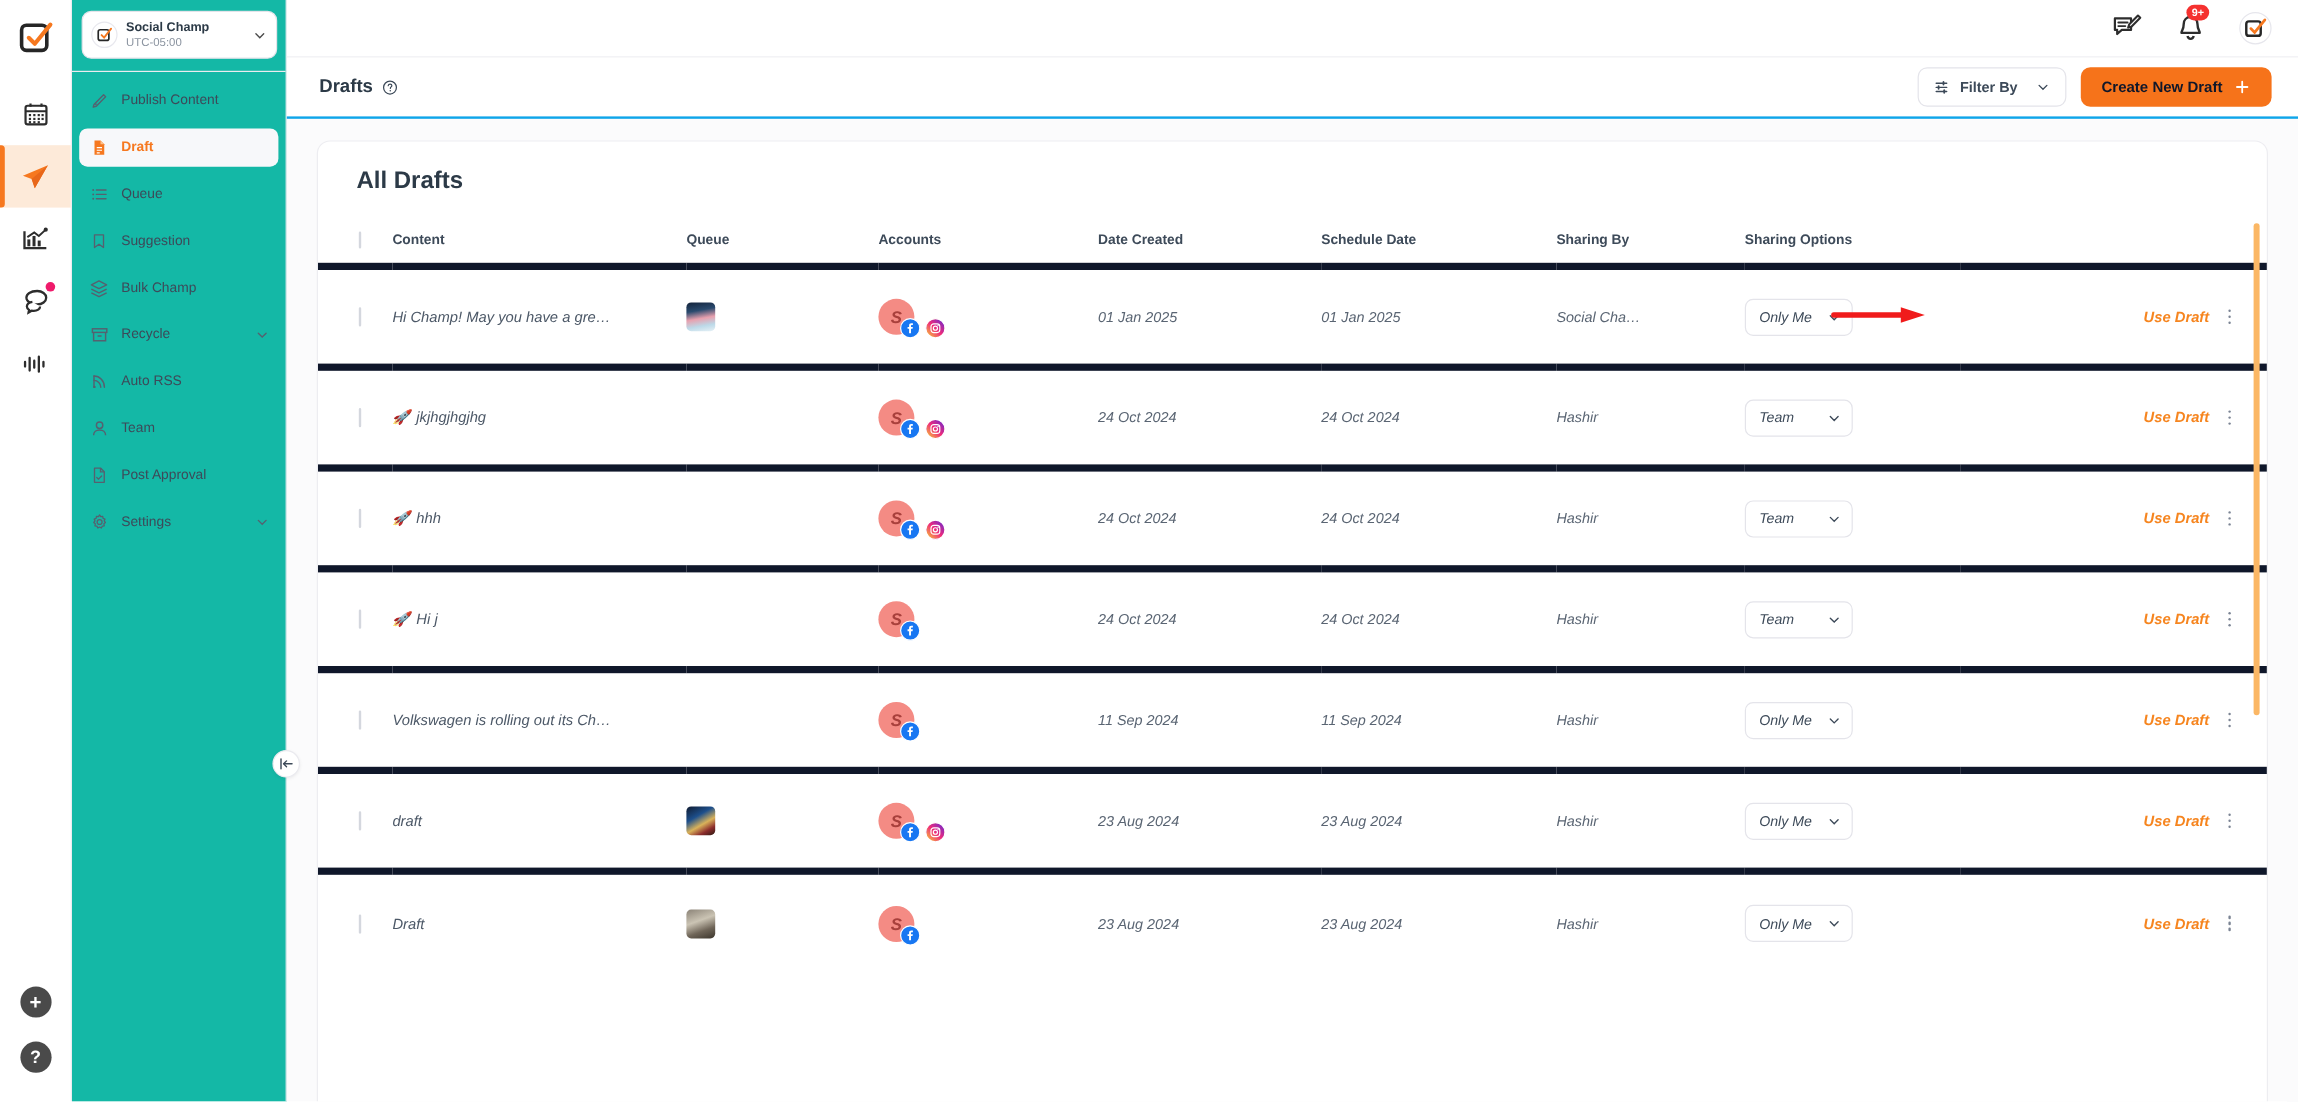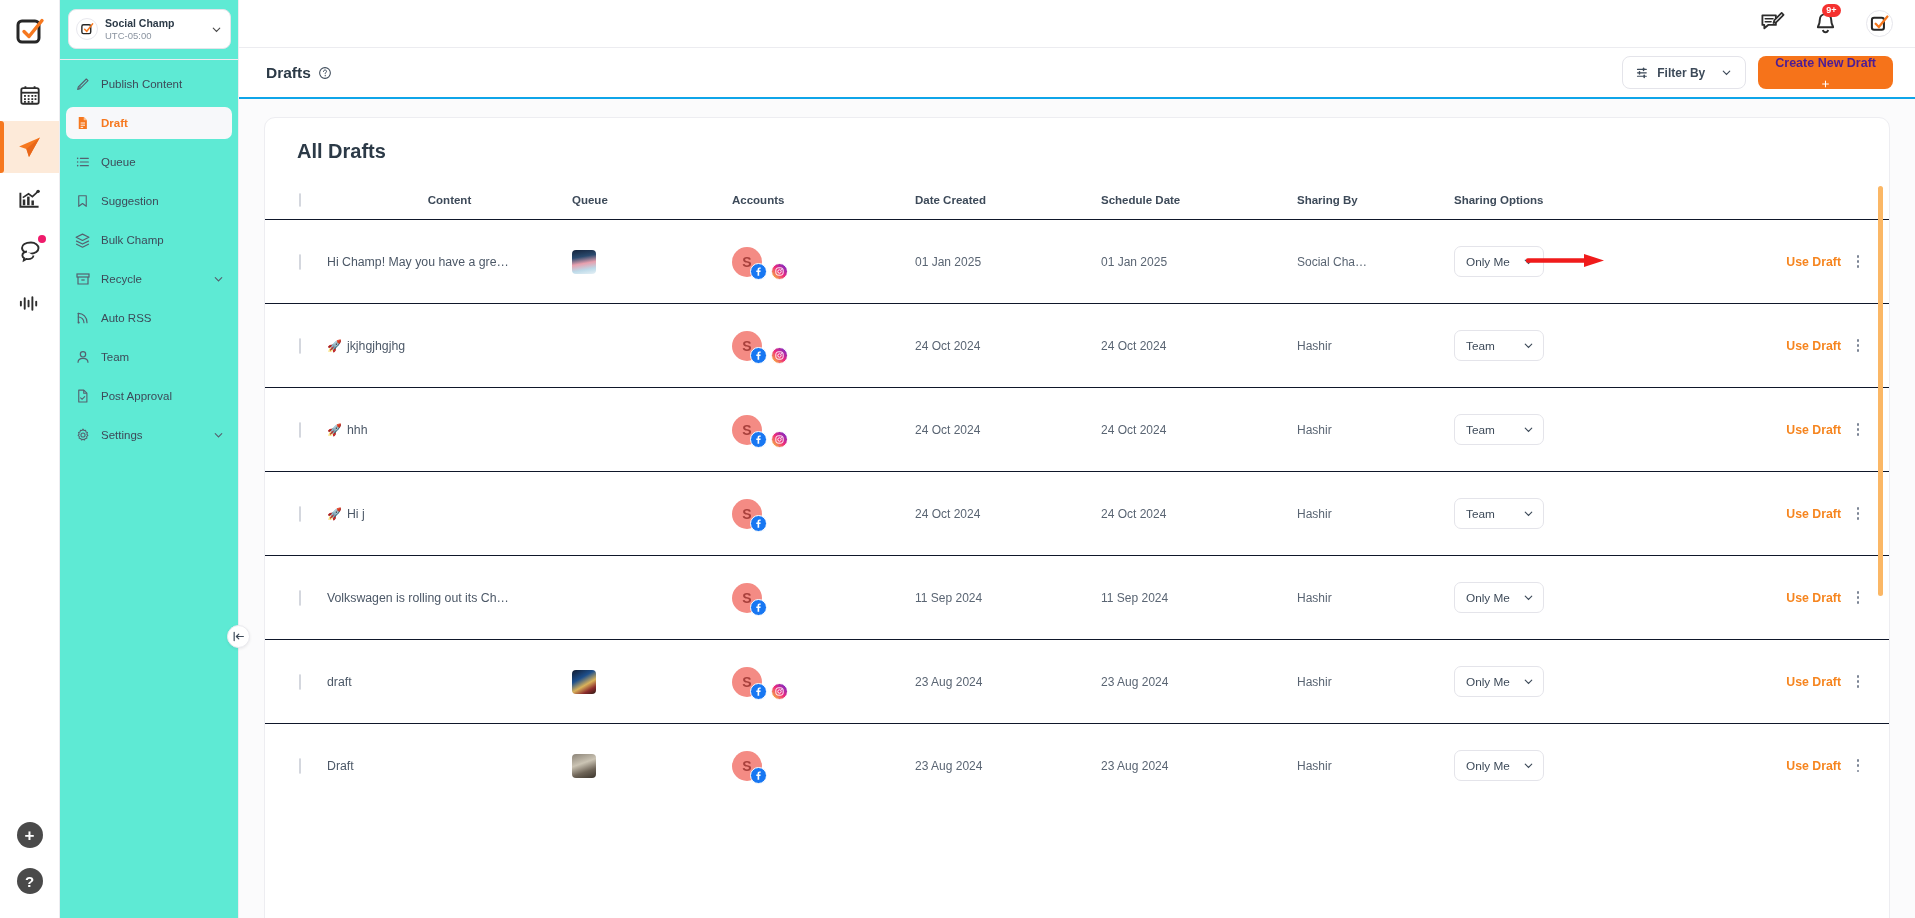--- a/index.html
+++ b/index.html
@@ -44,21 +44,21 @@
     width: 26px; height: 26px; border-radius: 50%;
     background: #4a4a4a; color: #fff;
     display: flex; align-items: center; justify-content: center;
     font-size: 17px; line-height: 1; cursor: pointer; font-weight: 600;
   }
   .round-dark.q { font-size: 15px; font-weight: 700; }
 
   
   .sidepanel {
     width: 179px; flex: 0 0 179px; height: 918px;
-    border-right: 1px solid #ececf0; background: #5eead4;
+    border-right: 1px solid #ececf0; background: #14b8a6;
     position: relative;
   }
   .workspace {
     margin: 9px 7px 0 8px;
     height: 40px;
     border: 1px solid #e4e4ea; border-radius: 8px;
     display: flex; align-items: center; padding: 0 7px;
     cursor: pointer; background: #fff;
   }
   .ws-avatar {
@@ -122,50 +122,49 @@
   }
   .pagetitle { font-size: 15.5px; font-weight: 700; color: #2c3a47; }
   .help-ico { margin-left: 7px; display: flex; align-items: center; cursor: pointer; }
   .head-actions { margin-left: auto; display: flex; gap: 12px; }
   .filter-btn {
     height: 33px; min-width: 124px; border: 1px solid #e4e4ea; background: #fff;
     border-radius: 8px; display: flex; align-items: center; gap: 7px;
     padding: 0 12px; cursor: pointer; font-size: 12px; font-weight: 700; color: #3d4a59;
   }
   .create-btn {
-    height: 33px; background: #f6731a; color: #4c1d95; border: none;
+    height: 33px; background: #f6731a; color: #0f172a; border: none;
     border-radius: 8px; display: flex; align-items: center; gap: 9px;
     padding: 0 17px; cursor: pointer; font-size: 12.5px; font-weight: 700;
     font-family: "Liberation Sans", sans-serif;
-    flex-direction: column;
   }
 
   .content-wrap { flex: 1 1 auto; padding: 18px 25px 0 25px; overflow: hidden; }
   .card {
     background: #fff; border: 1px solid #ededf1; border-radius: 11px;
     height: 880px; padding: 22px 0 0 0; position: relative;
   }
   .card-title { font-size: 20px; font-weight: 700; color: #2c3a47; padding: 0 32px 0 32px; }
 
   table { width: 100%; border-collapse: collapse; margin-top: 21px; table-layout: fixed; }
   thead th {
     font-size: 11.5px; font-weight: 700; color: #3d4a59;
     text-align: left; padding: 10px 0 13px 0; white-space: nowrap;
   }
   .c-check { width: 62px; padding-left: 34px !important; }
-  .c-content { width: 245px; text-align: center; }
+  .c-content { width: 245px; }
   .c-media { width: 160px; }
   .c-accounts { width: 183px; }
   .c-created { width: 186px; }
   .c-schedule { width: 196px; }
   .c-by { width: 157px; }
   .c-share { width: 180px; }
   .c-action { width: auto; text-align: center; }
 
-  tbody tr { border-top: 1px solid #0f172a; height: 84px; }
+  tbody tr { border-top: 6px solid #0f172a; height: 84px; font-style: italic; }
   tbody td { font-size: 12px; color: #5a6573; vertical-align: middle; }
   tbody td.c-check { padding-left: 34px; }
 
   .cbox {
     width: 15px; height: 15px; border: 1px solid #d4d7de;
     border-radius: 4px; background: #fff; cursor: pointer;
   }
   .cbox.head { border-color: #d4d7de; }
 
   .content-cell { display: flex; align-items: center; gap: 5px; color: #4c5867; font-size: 12.3px; }

